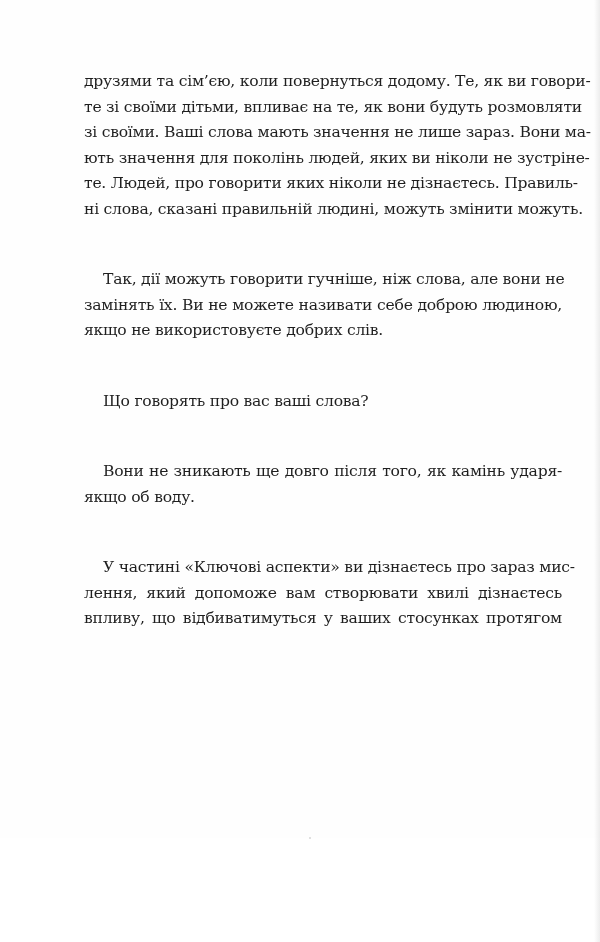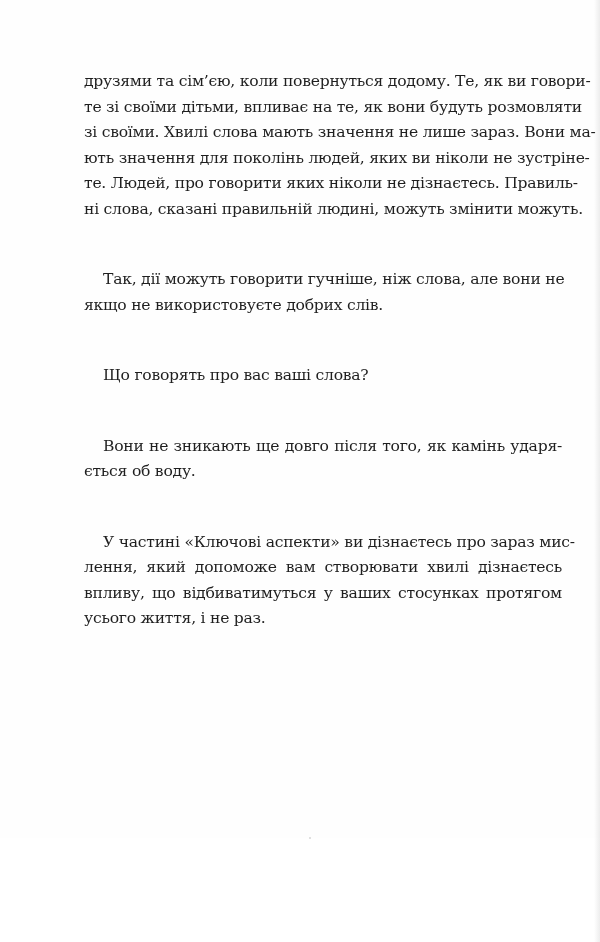--- a/index.html
+++ b/index.html
@@ -63,43 +63,43 @@
   </style>
 </head>
 <body>
 
 <div class="page">
   <div class="text-block">
 
     <div>
       <span class="line">друзями та сім’єю, коли повернуться додому. Те, як ви говори-</span>
       <span class="line">те зі своїми дітьми, впливає на те, як вони будуть розмовляти</span>
-      <span class="line">зі своїми. Хвилі слова мають значення не лише зараз. Вони ма-</span>
+      <span class="line">зі своїми. Ваші слова мають значення не лише зараз. Вони ма-</span>
       <span class="line">ють значення для поколінь людей, яких ви ніколи не зустріне-</span>
       <span class="line">те. Людей, про говорити яких ніколи не дізнаєтесь. Правиль-</span>
       <span class="line last">ні слова, сказані правильній людині, можуть змінити можуть.</span>
     </div>
 
     <div>
       <span class="line indent">Так, дії можуть говорити гучніше, ніж слова, але вони не</span>
+      <span class="line">замінять їх. Ви не можете називати себе доброю людиною,</span>
       <span class="line last">якщо не використовуєте добрих слів.</span>
     </div>
 
     <div>
       <span class="line indent last">Що говорять про вас ваші слова?</span>
     </div>
 
     <div>
       <span class="line indent">Вони не зникають ще довго після того, як камінь ударя-</span>
-      <span class="line last">ється об воду.</span>
+      <span class="line last">якщо об воду.</span>
     </div>
 
     <div>
       <span class="line indent">У частині «Ключові аспекти» ви дізнаєтесь про зараз мис-</span>
       <span class="line">лення, який допоможе вам створювати хвилі дізнаєтесь</span>
       <span class="line">впливу, що відбиватимуться у ваших стосунках протягом</span>
-      <span class="line last">усього життя, і не раз.</span>
     </div>
 
   </div>
   <div class="speck"></div>
   <div class="page-edge"></div>
 </div>
 
 </body></html>

